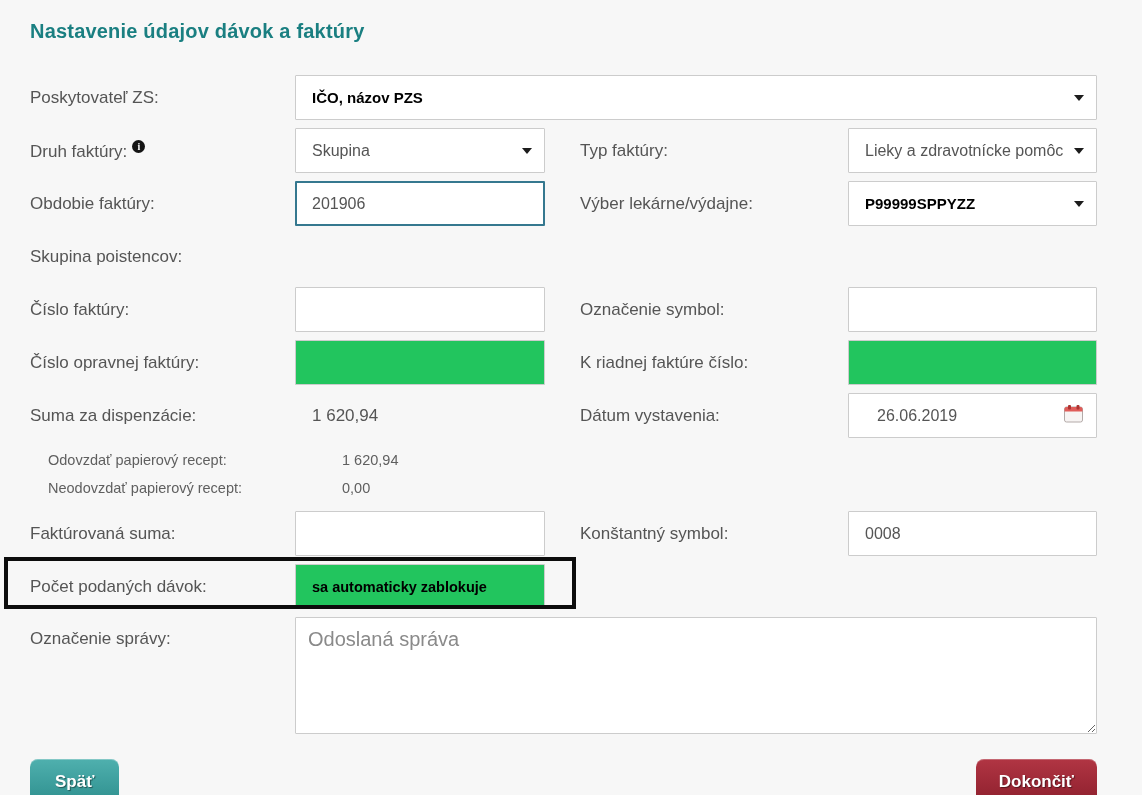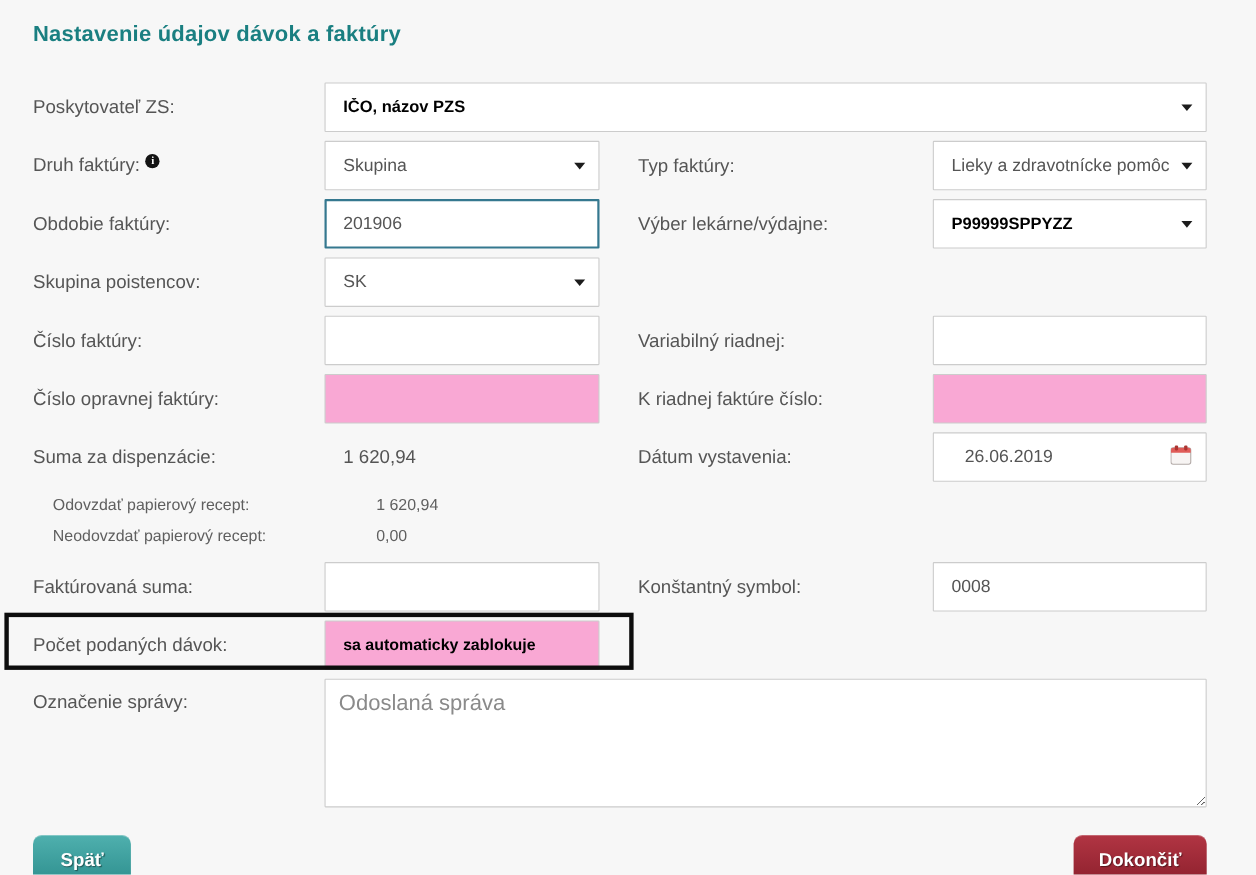--- a/index.html
+++ b/index.html
@@ -41,21 +41,21 @@
   .select .txt { white-space:nowrap; overflow:hidden; flex:1 1 auto; }
   .caret {
     flex:0 0 auto; width:0; height:0; margin-left:8px;
     border-left:5px solid transparent; border-right:5px solid transparent;
     border-top:6px solid #1c1c1c;
   }
   .bold-val { font-weight:bold; color:#000; font-size:15px; }
   input.control { outline:none; }
   input.control::placeholder { color:#999; }
   .focused { border:2px solid #35788f; padding-left:15px; }
-  .disabled { background:#f9a8d4; color:#333; }
+  .disabled { background:#22c55e; color:#333; }
   .static-val { padding-left:17px; font-size:17px; color:#555; }
   .sub-block { margin:2px 0 6px 18px; }
   .sub-row { display:grid; grid-template-columns:246px 1fr; align-items:center; height:28px; }
   .sub-label { font-size:14.5px; color:#5f5f5f; }
   .sub-val { font-size:14.5px; color:#5f5f5f; padding-left:48px; }
   .date-field { justify-content:space-between;padding-left:28px; }
   .cal-icon { flex:0 0 auto; margin-left:8px; cursor:pointer; }
   .row.highlighted { position:relative; }
   .anno-box {
     position:absolute; left:-26px; top:-7px;
@@ -128,31 +128,27 @@
     <div></div>
     <div class="label">Výber lekárne/výdajne:</div>
     <div class="control select">
       <span class="txt bold-val">P99999SPPYZZ</span>
       <span class="caret"></span>
     </div>
   </div>
 
   <div class="row">
     <div class="label">Skupina poistencov:</div>
-    <div class="control select">
-      <span class="txt">SK</span>
-      <span class="caret"></span>
-    </div>
   </div>
 
   <div class="row">
     <div class="label">Číslo faktúry:</div>
     <input class="control" type="text" value="" style="">
     <div></div>
-    <div class="label">Variabilný riadnej:</div>
+    <div class="label">Označenie symbol:</div>
     <input class="control" type="text" value="" style="">
   </div>
 
   <div class="row">
     <div class="label">Číslo opravnej faktúry:</div>
     <input class="control disabled" type="text" disabled="" value="" style="">
     <div></div>
     <div class="label">K riadnej faktúre číslo:</div>
     <input class="control disabled" type="text" disabled="" value="" style="">
   </div>

